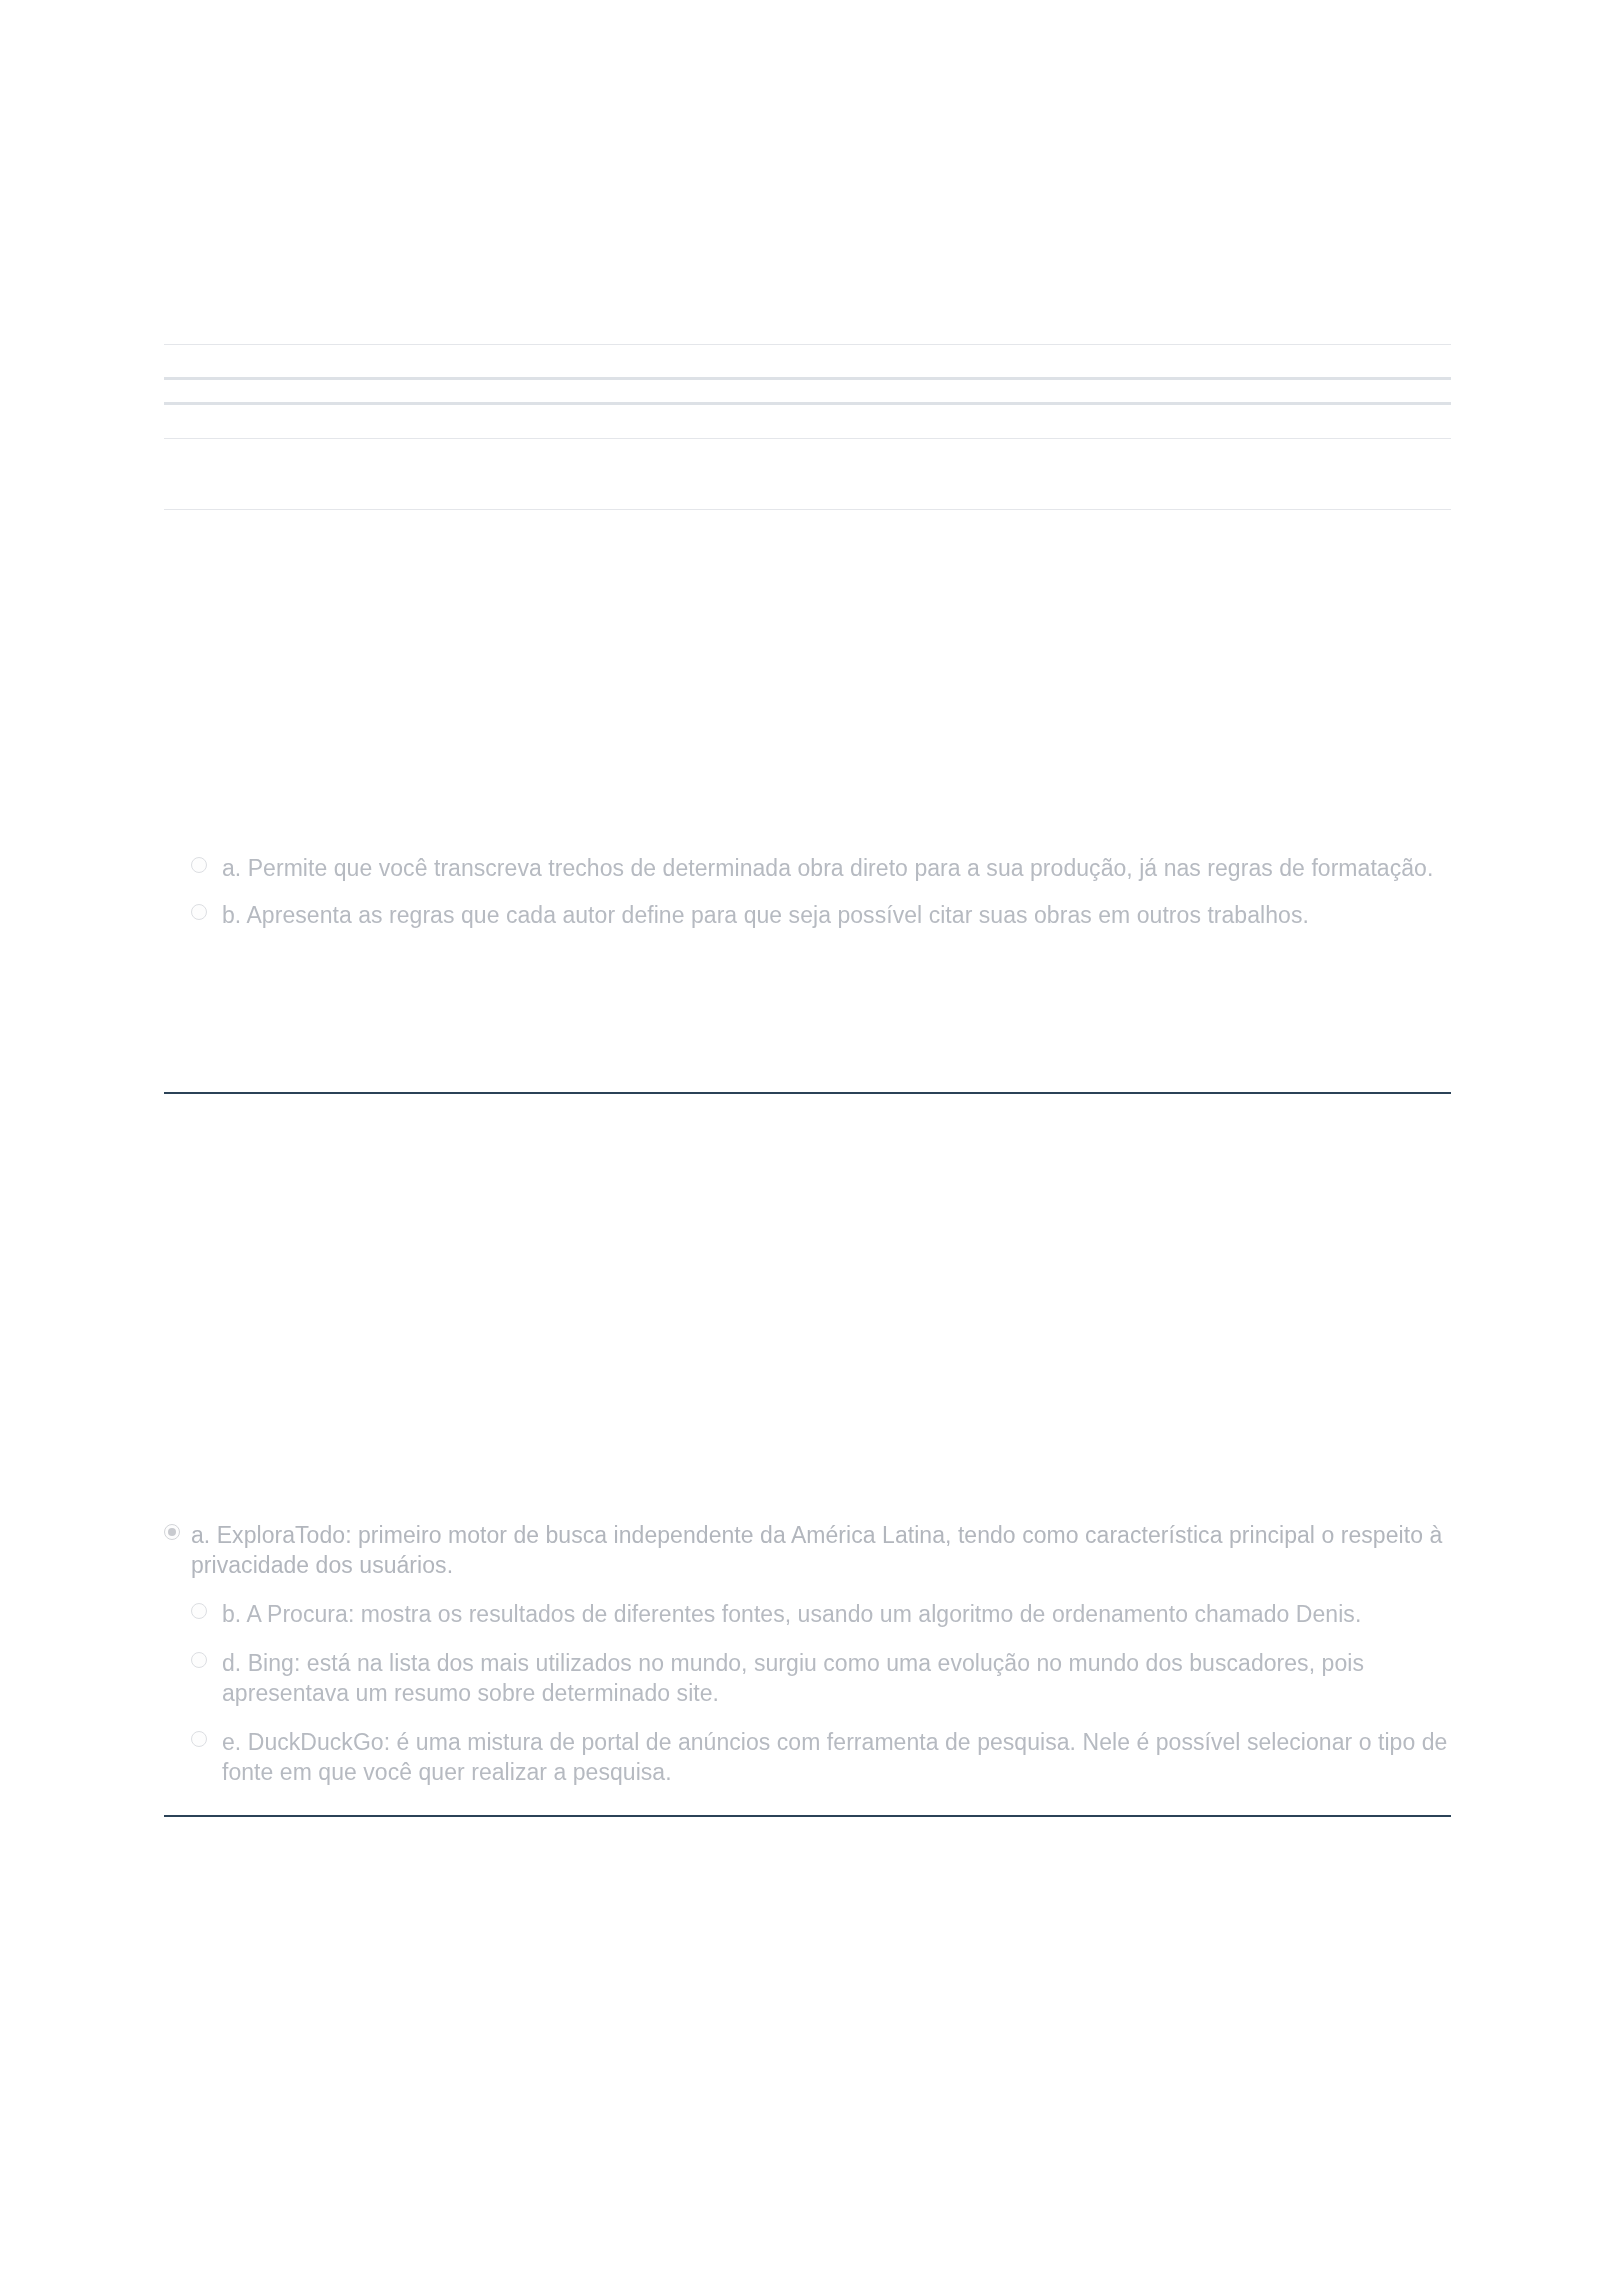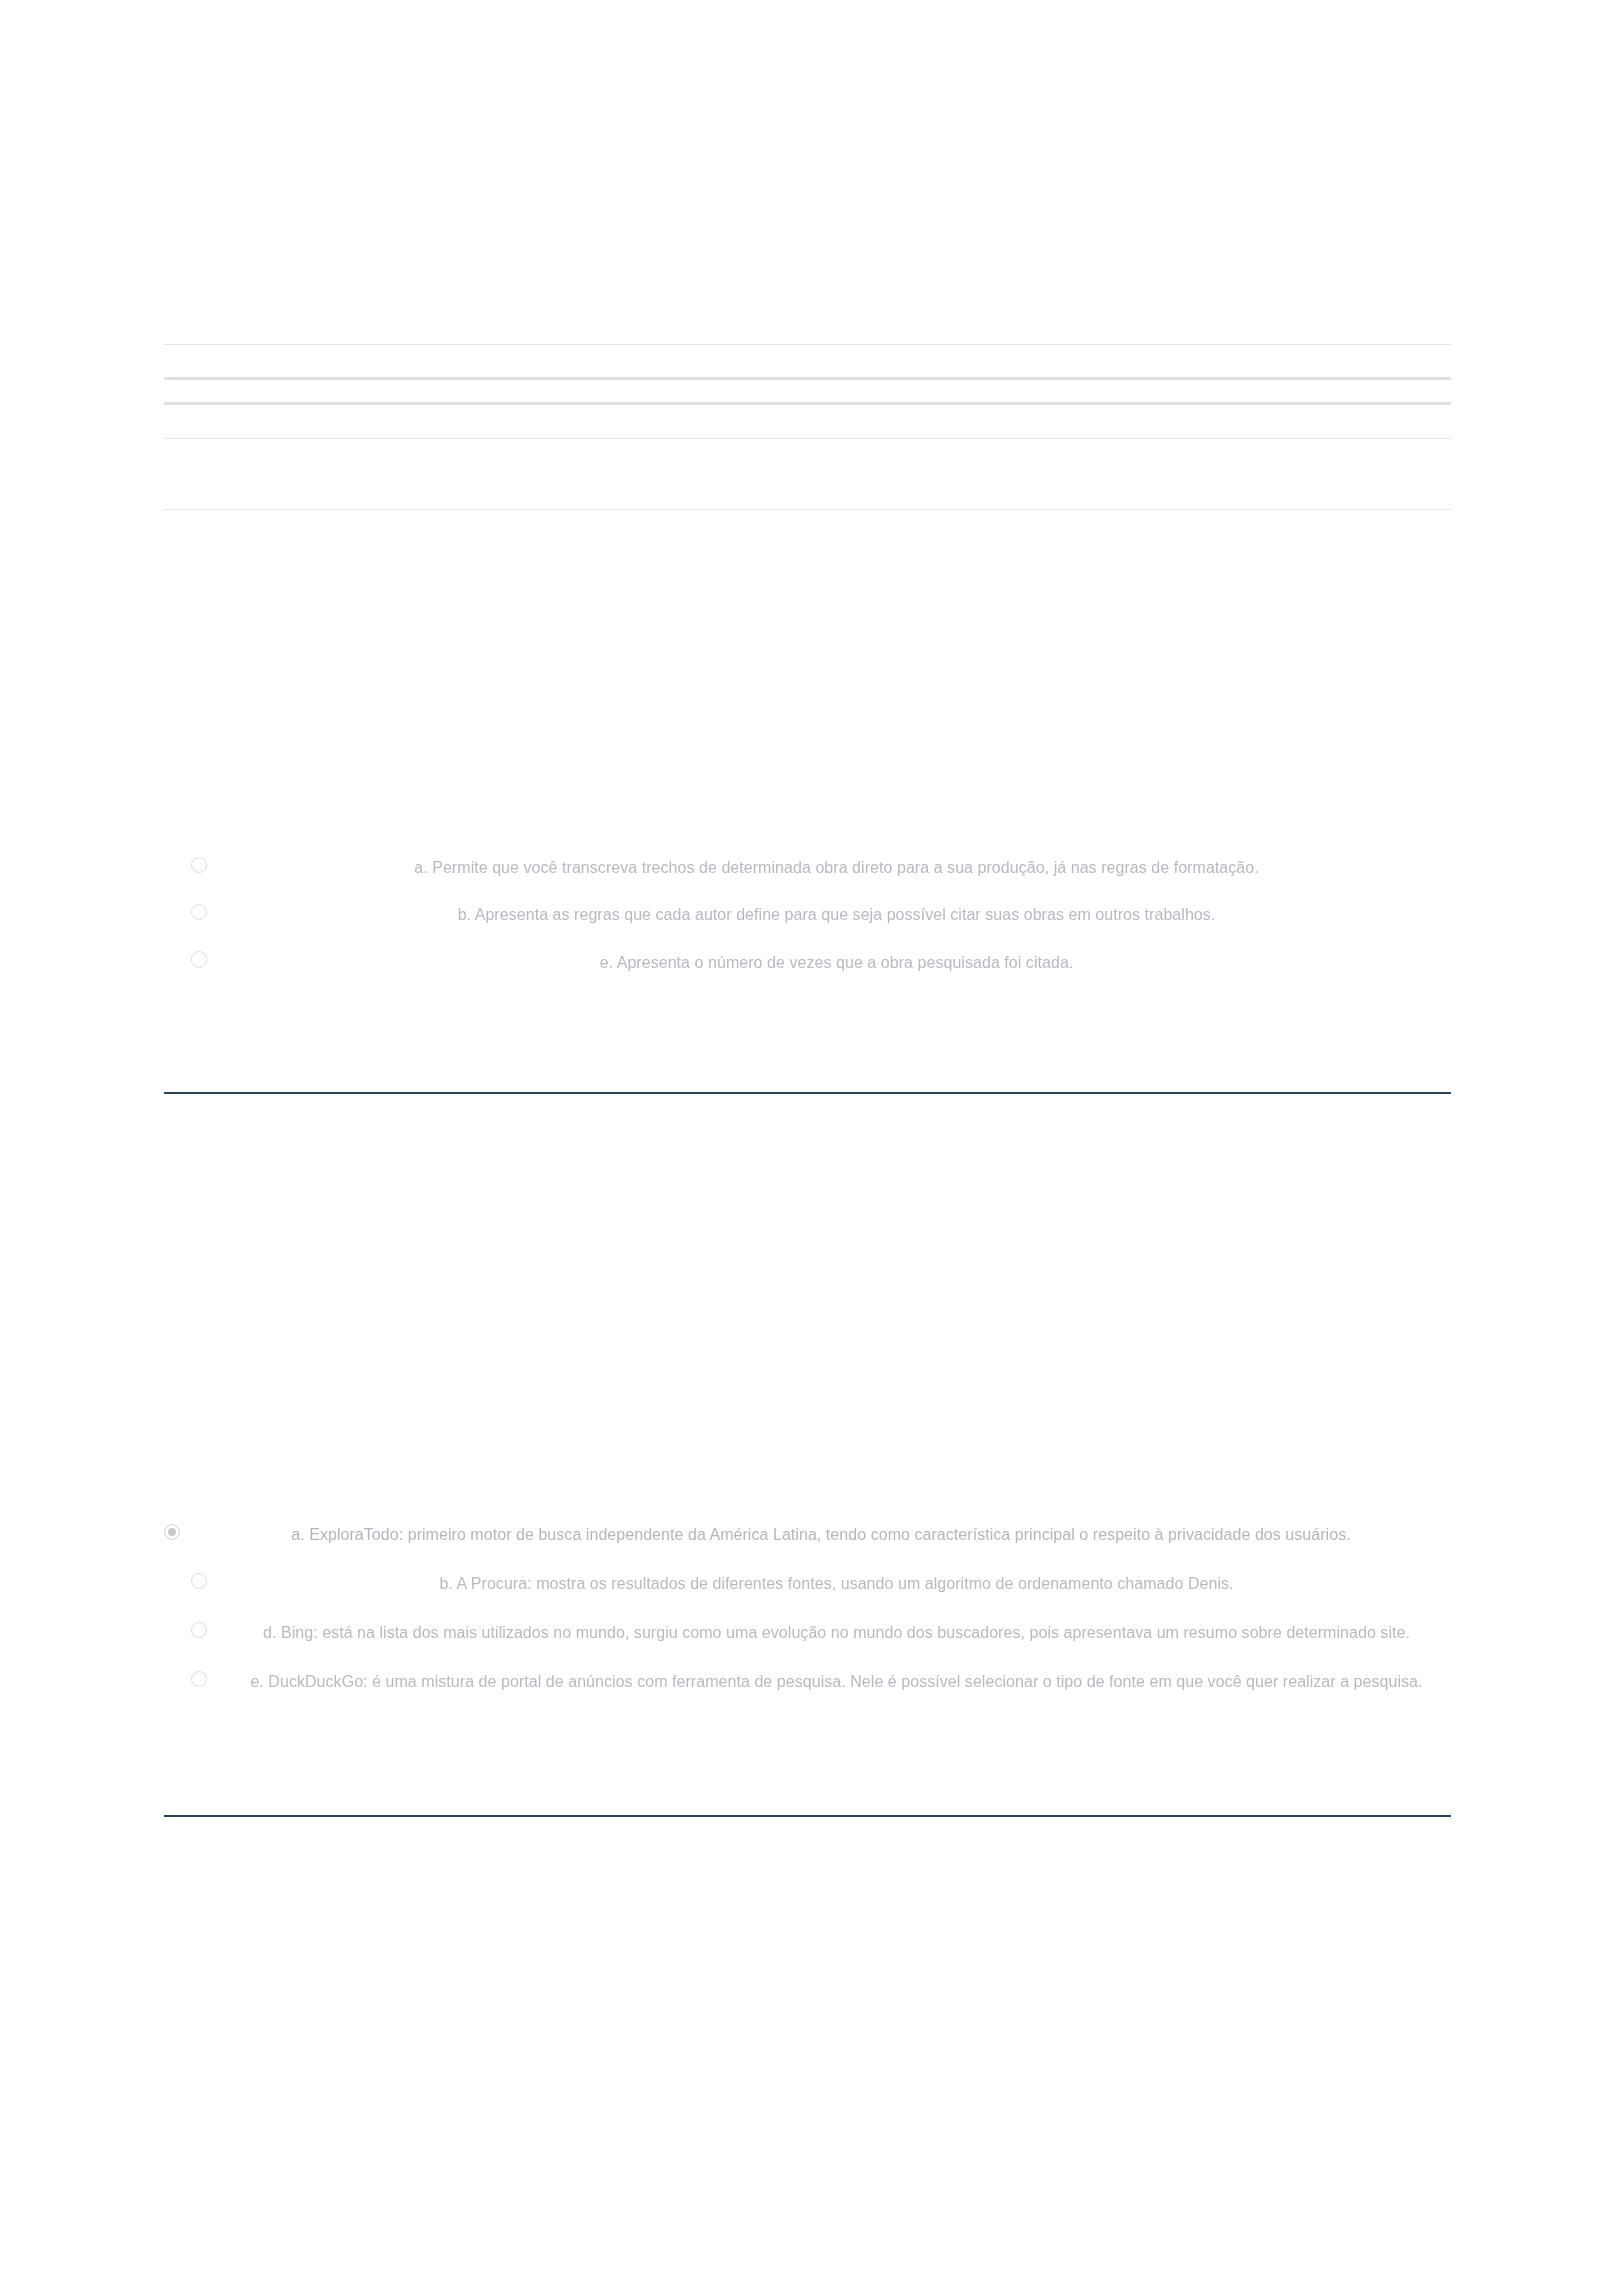--- a/index.html
+++ b/index.html
@@ -85,26 +85,25 @@
     top: 2.9px;
     left: 2.9px;
     width: 8.6px;
     height: 8.6px;
     border-radius: 50%;
     background: #c8cacf;
   }
 
   .option-text {
     display: block;
-    font-size: 16px;
+    font-size: 23px;
     line-height: 30px;
     color: #b6bac1;
     letter-spacing: 0.05px;
     white-space: pre-line;
-    text-align: center;
   }
   .option-row.selected .option-text {
     color: #b2b6bd;
   }
 
   
   #question-block-1 .option-row { margin-bottom: 17.3px; }
 
   
   .separator {
@@ -130,24 +129,20 @@
 
   <div class="question-block" id="question-block-1">
     <div class="option-row">
       <span class="radio"></span>
       <span class="option-text">a. Permite que você transcreva trechos de determinada obra direto para a sua produção, já nas regras de formatação.</span>
     </div>
     <div class="option-row">
       <span class="radio"></span>
       <span class="option-text">b. Apresenta as regras que cada autor define para que seja possível citar suas obras em outros trabalhos.</span>
     </div>
-    <div class="option-row">
-      <span class="radio"></span>
-      <span class="option-text">e. Apresenta o número de vezes que a obra pesquisada foi citada.</span>
-    </div>
   </div>
 
   <div class="separator" id="separator-1"></div>
 
   <div class="question-block" id="question-block-2">
     <div class="option-row selected">
       <span class="radio">
           <span class="dot"></span>
         </span>
       <span class="option-text">a. ExploraTodo: primeiro motor de busca independente da América Latina, tendo como característica principal o respeito à privacidade dos usuários.</span>

